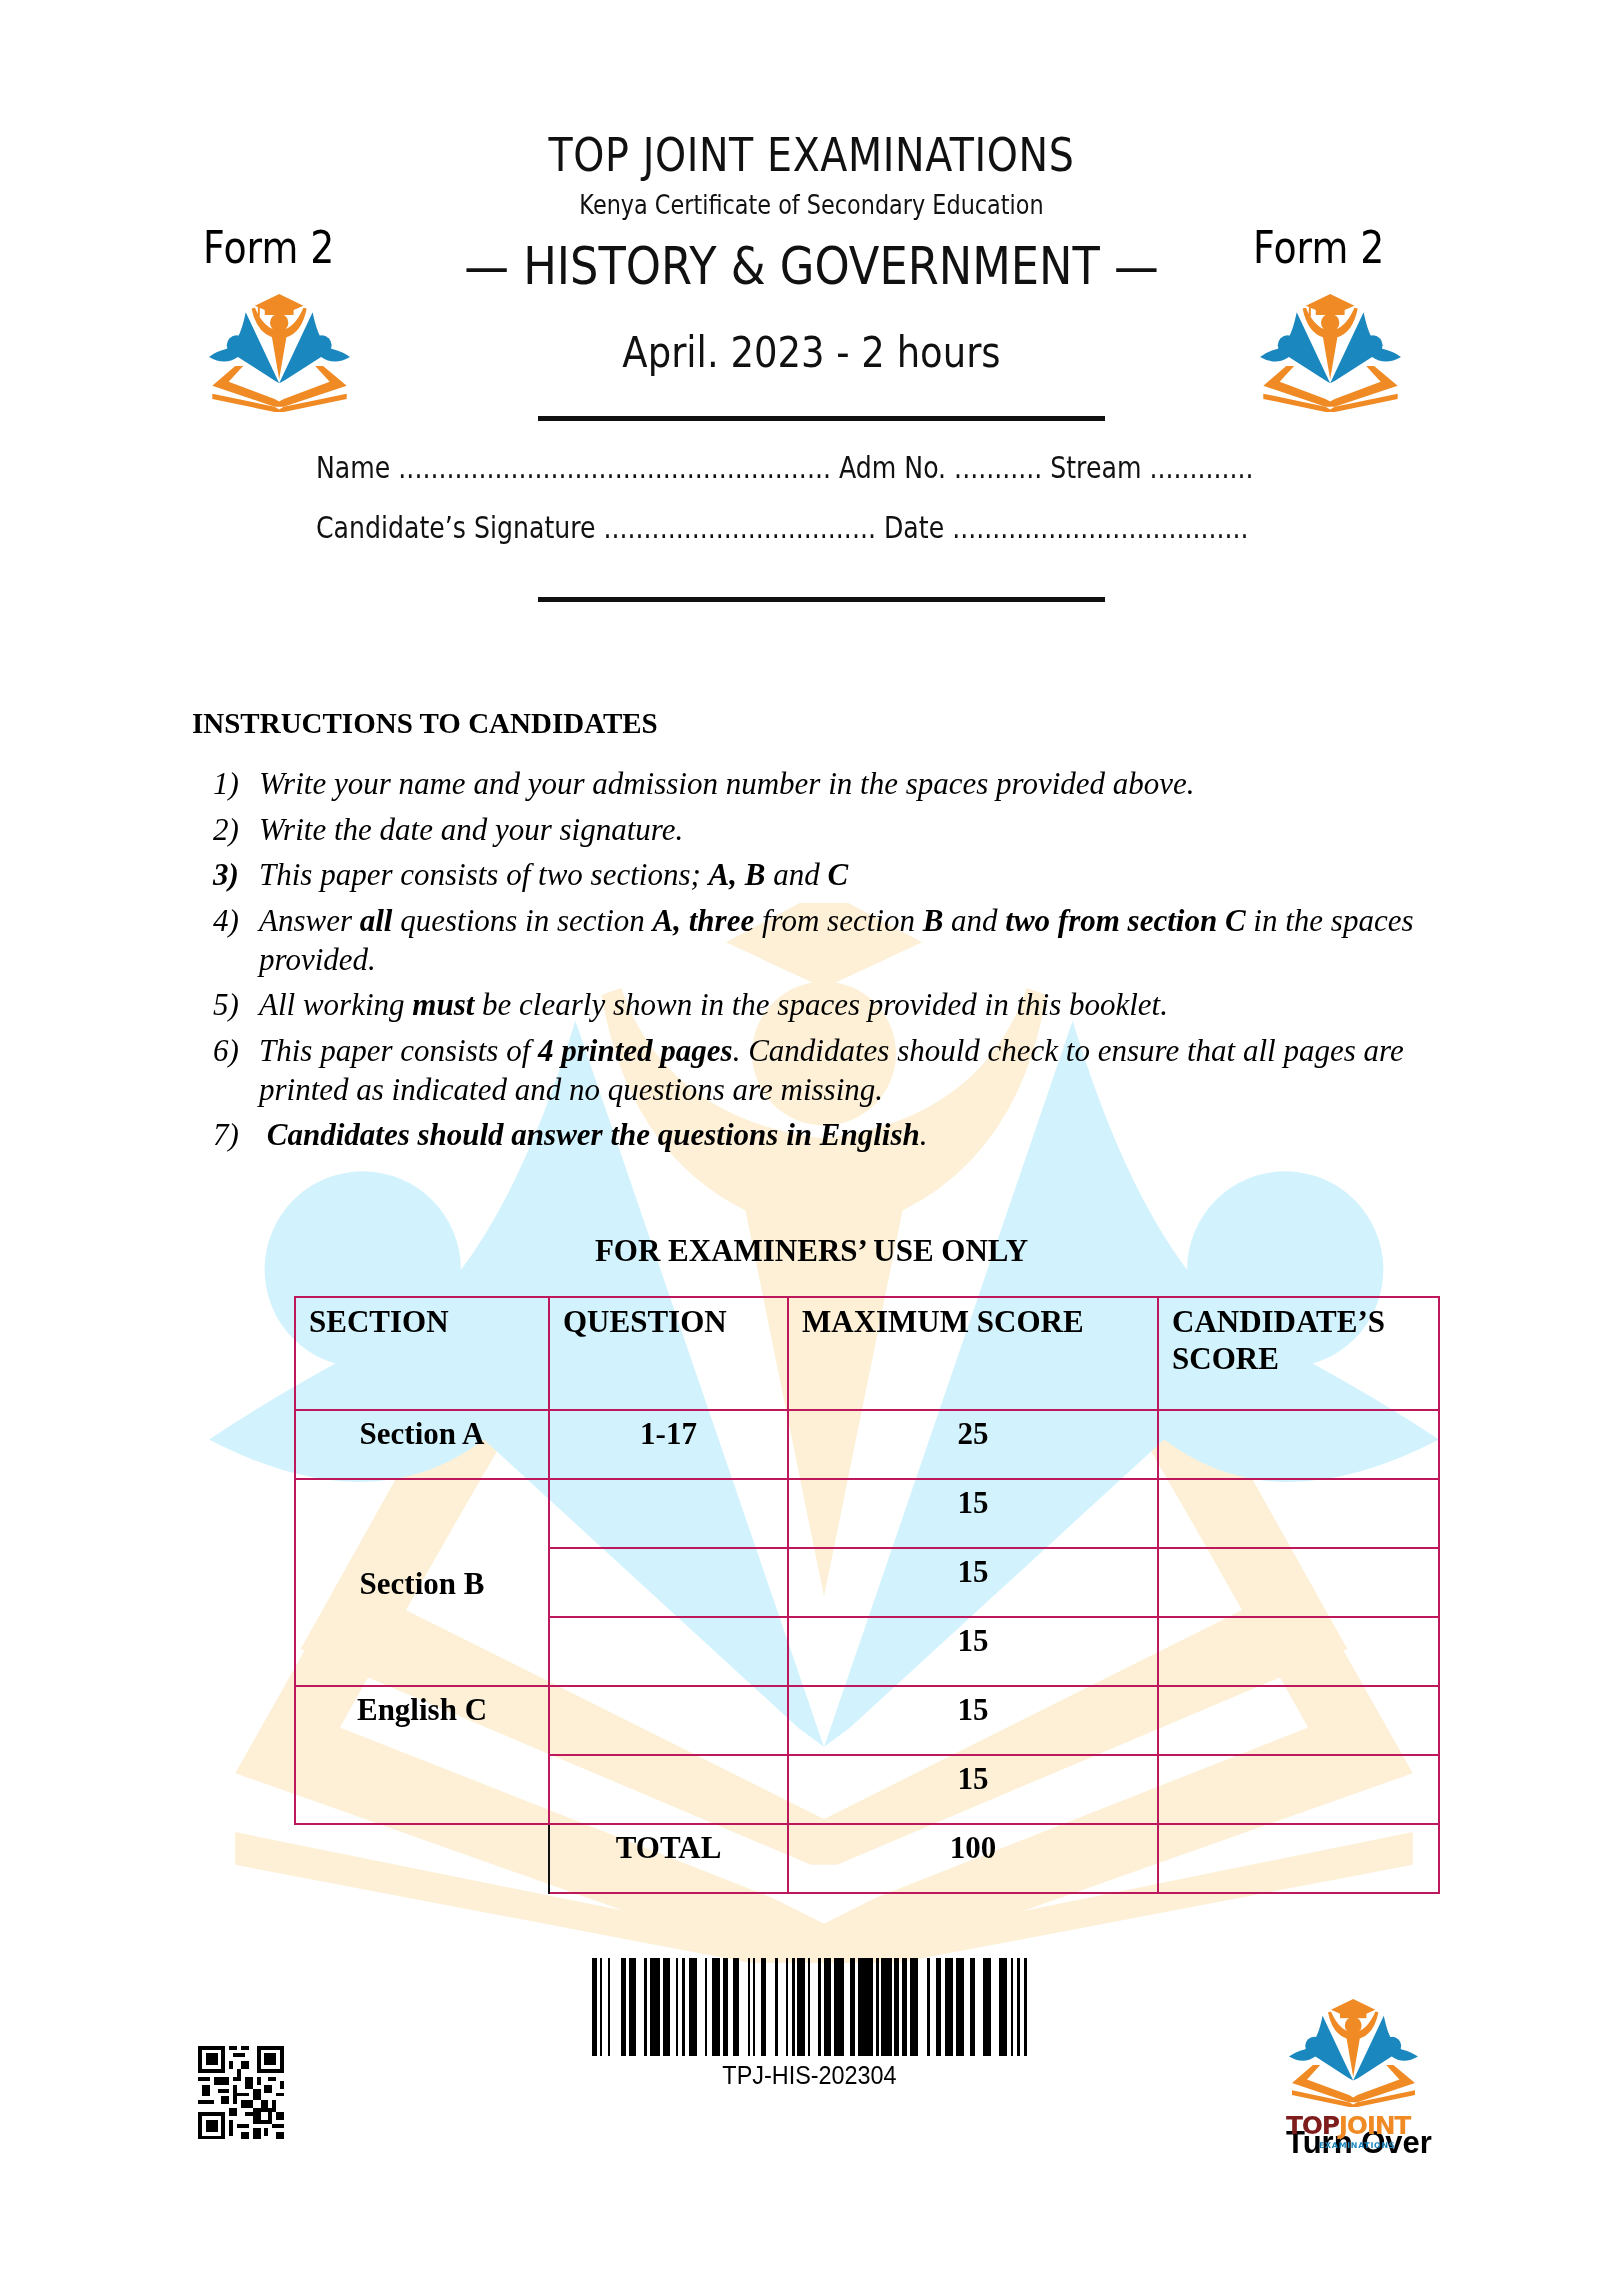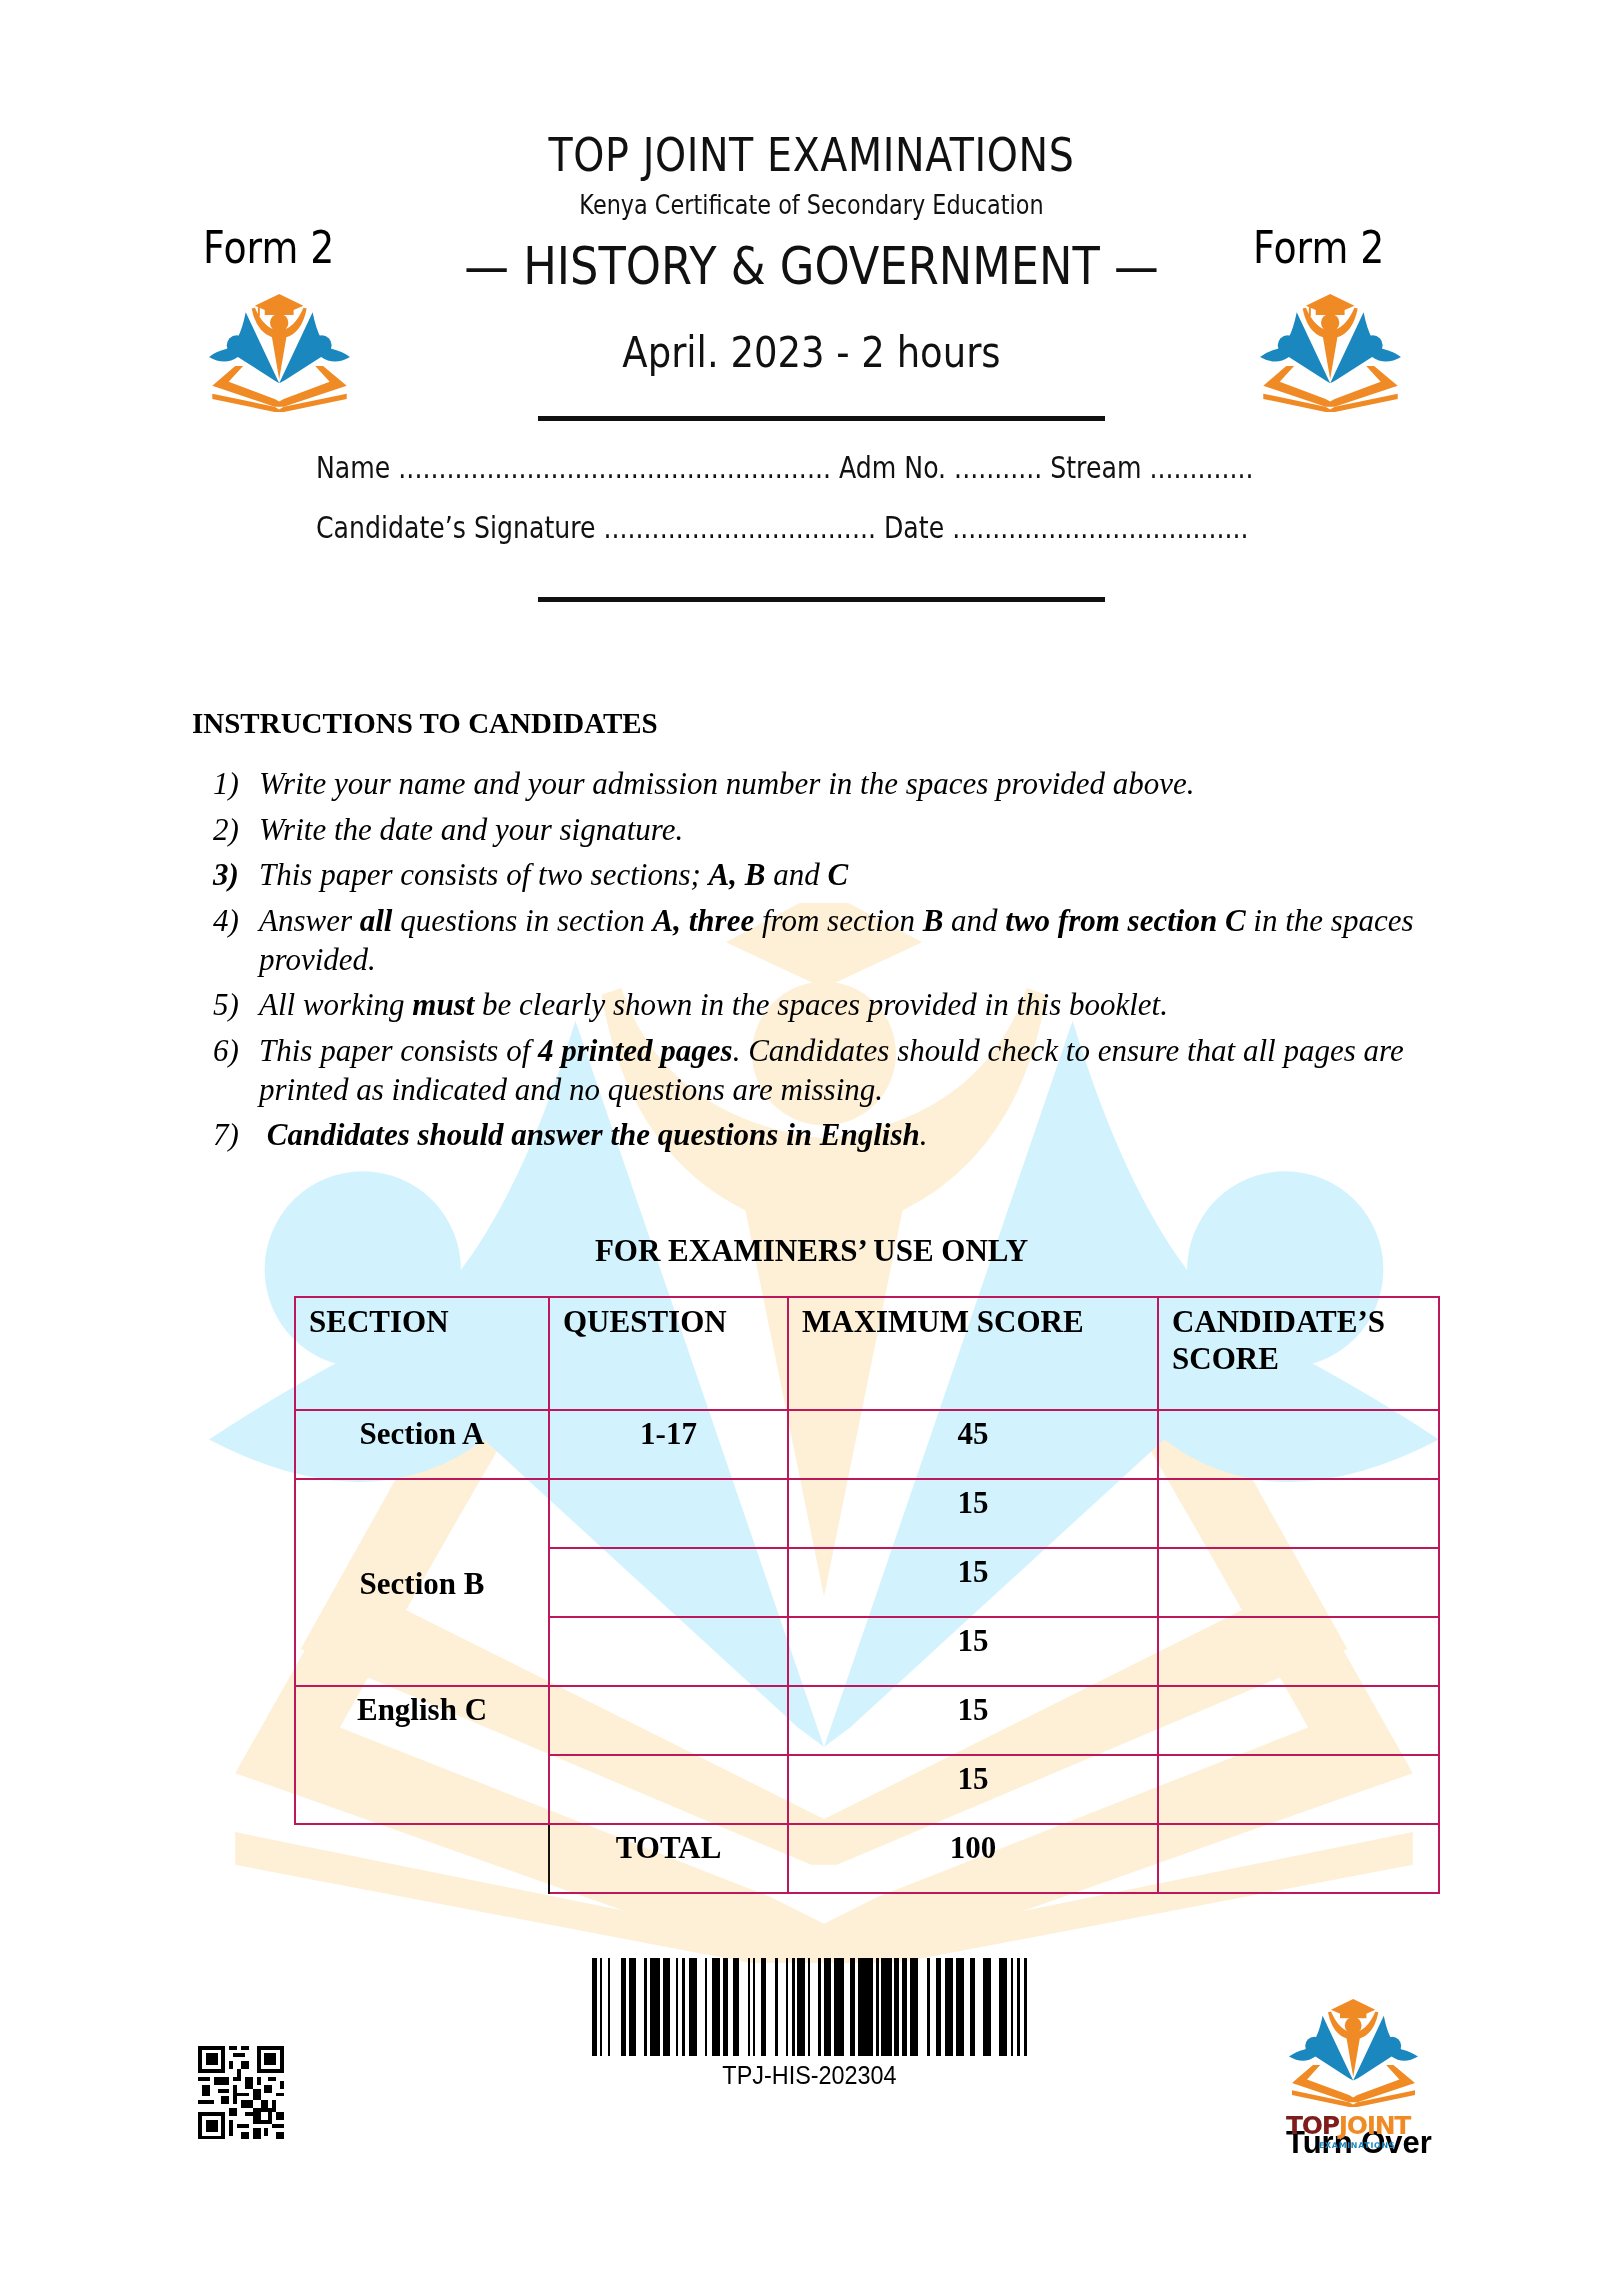--- a/index.html
+++ b/index.html
@@ -158,21 +158,21 @@
   <tbody>
       <tr style="height:113px">
     <td class="c1 th">SECTION</td>
     <td class="c2 th">QUESTION</td>
     <td class="c3 th">MAXIMUM SCORE</td>
     <td class="c4 th">CANDIDATE’S SCORE</td>
   </tr>
   <tr class="row-h">
     <td class="sec-lbl">Section A</td>
     <td class="cell-c">1-17</td>
-    <td class="cell-c">45</td>
+    <td class="cell-c">25</td>
     <td class="cell-c"></td>
   </tr>
   <tr class="row-h">
     <td rowspan="3" class="sec-lbl" style="vertical-align:middle">Section B</td>
     <td></td>
     <td class="cell-c">15</td>
     <td></td>
   </tr>
   <tr class="row-h">
     <td></td>

